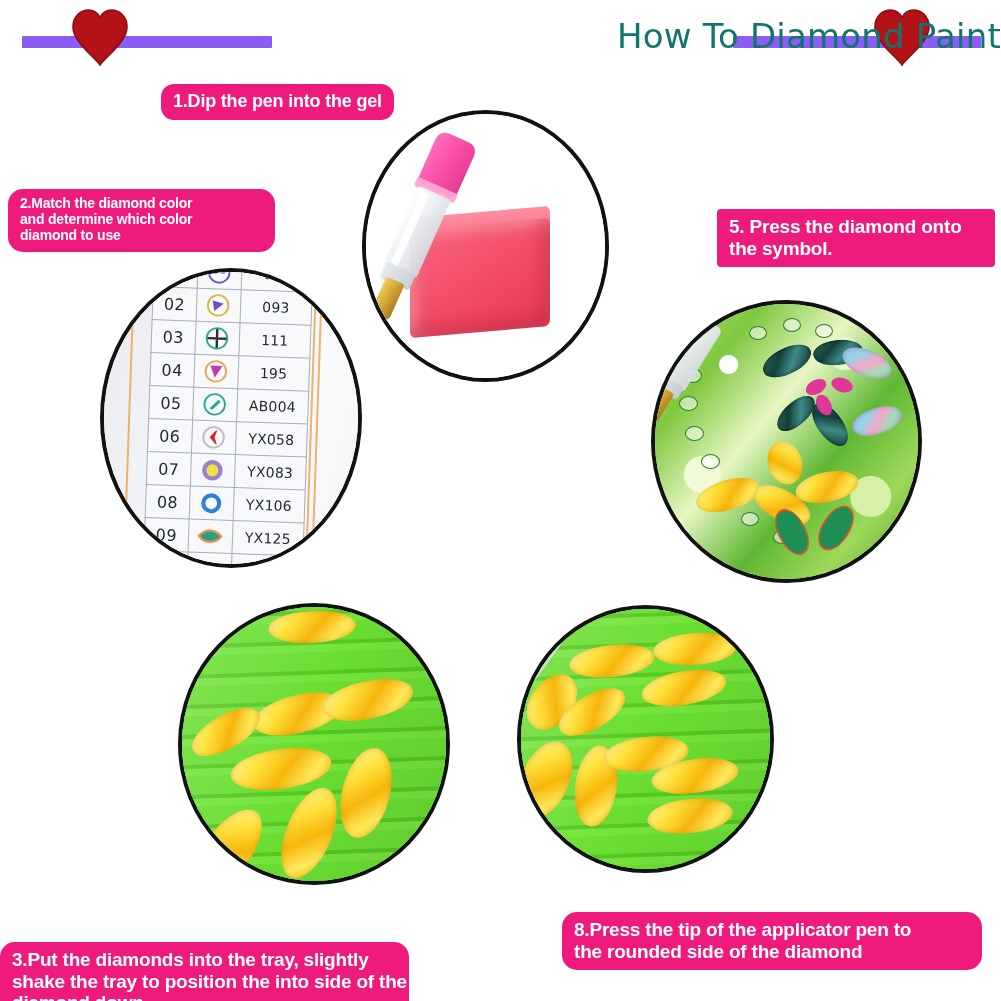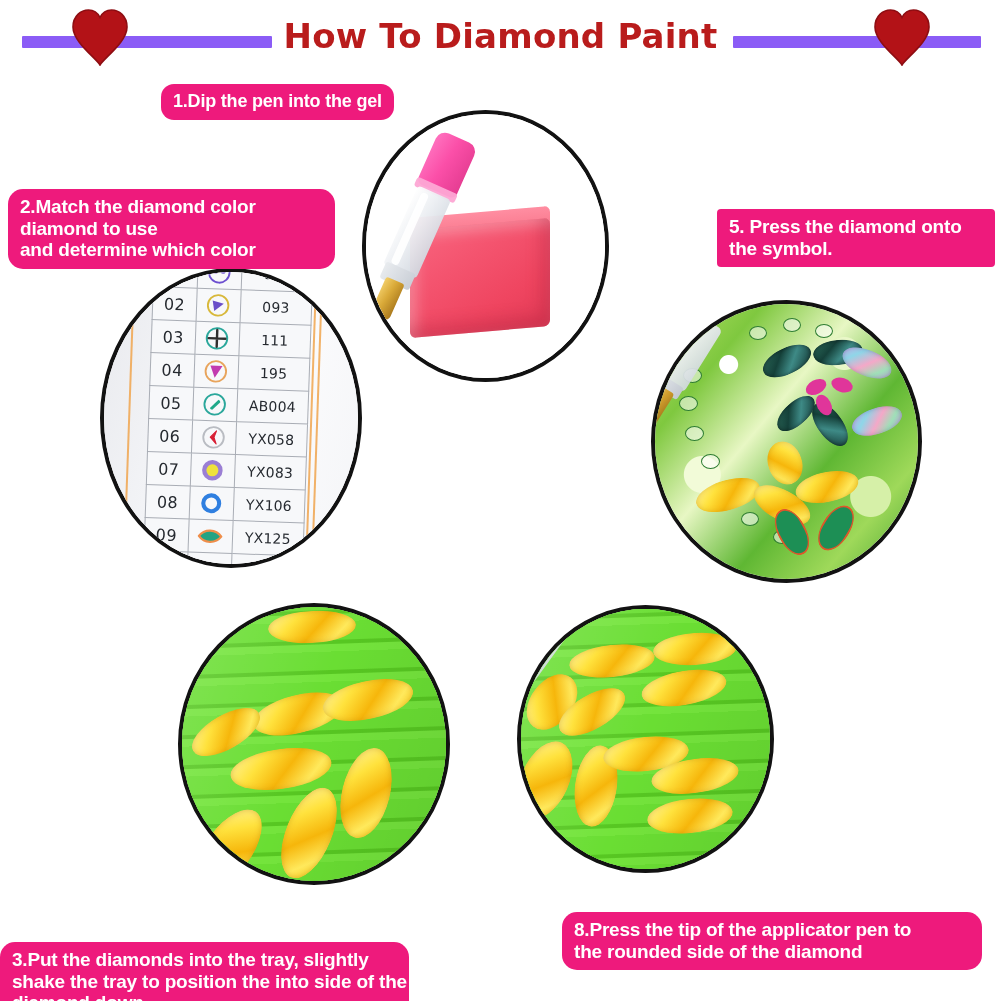--- a/index.html
+++ b/index.html
@@ -16,43 +16,43 @@
   
   .header{position:absolute;left:0;top:0;width:1001px;height:72px;}
   .bar-left{position:absolute;left:22px;top:36px;width:250px;height:12px;
             background:#8b5cf6;border-radius:1px;}
   .bar-right{position:absolute;left:733px;top:36px;width:248px;height:12px;
             background:#8b5cf6;border-radius:1px;}
   .heart{position:absolute;width:62px;height:58px;}
   .heart-left{left:69px;top:8px;}
   .heart-right{left:871px;top:8px;}
   .title{
-    position:absolute;left:0;top:16px;width:1001px;text-align:center;
+    position:absolute;left:0;top:16px;width:1001px;text-align:right;
     font-family:"DejaVu Sans", sans-serif;
-    font-size:34px;font-weight:700;color:#b91c1c;letter-spacing:.2px;
+    font-size:34px;font-weight:400;color:#0f766e;letter-spacing:.2px;
     white-space:nowrap;
   }
 
   
   .label{
     position:absolute;
     background:#ee1a7c;
     color:#ffffff;
     border-radius:14px;
     font-family:"Liberation Sans", sans-serif;
     font-weight:700;
     line-height:1.14;
     padding:7px 12px 8px 12px;
     box-sizing:border-box;
     letter-spacing:-0.2px;
   }
   .label div{white-space:nowrap;}
 
   #label-1{left:161px;top:84px;font-size:18px;border-radius:13px;}
-  #label-2{left:8px;top:189px;font-size:19px;width:327px;border-radius:15px;}
+  #label-2{left:8px;top:189px;font-size:14px;width:267px;border-radius:15px;}
   #label-5{left:717px;top:209px;font-size:19px;width:278px;border-radius:4px;}
   #label-3{left:0px;top:942px;font-size:19px;width:409px;border-radius:15px;}
   #label-4{left:562px;top:912px;font-size:19px;width:420px;border-radius:15px;}
 
   
   .circle{
     position:absolute;border-radius:50%;
     border:4px solid #121212;
     overflow:hidden;
     box-sizing:border-box;
@@ -427,22 +427,22 @@
         <div class="pen2-tip"></div>
       </div>
     </div>
   </div>
 
   <div class="label" id="label-1">
       <div>1.Dip the pen into the gel</div>
     </div>
   <div class="label" id="label-2">
       <div>2.Match the diamond color</div>
+      <div>and determine which color</div>
       <div>diamond to use</div>
-      <div>and determine which color</div>
     </div>
   <div class="label" id="label-5">
       <div>5. Press the diamond onto</div>
       <div>the symbol.</div>
     </div>
   <div class="label" id="label-3">
       <div>3.Put the diamonds into the tray, slightly</div>
       <div>shake the tray to position the into side of the</div>
       <div>diamond down</div>
     </div>

